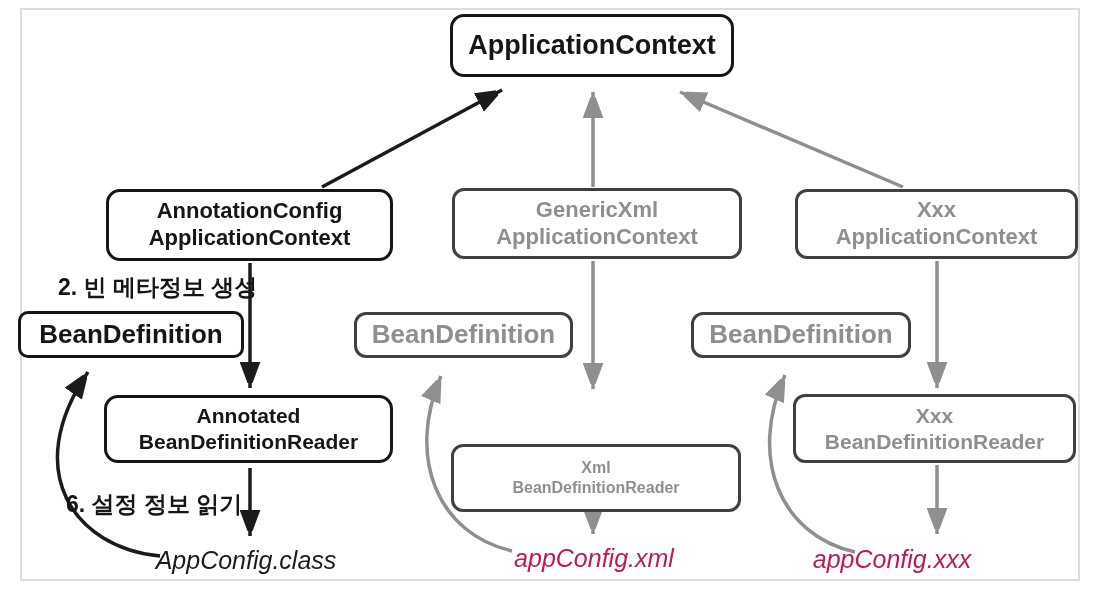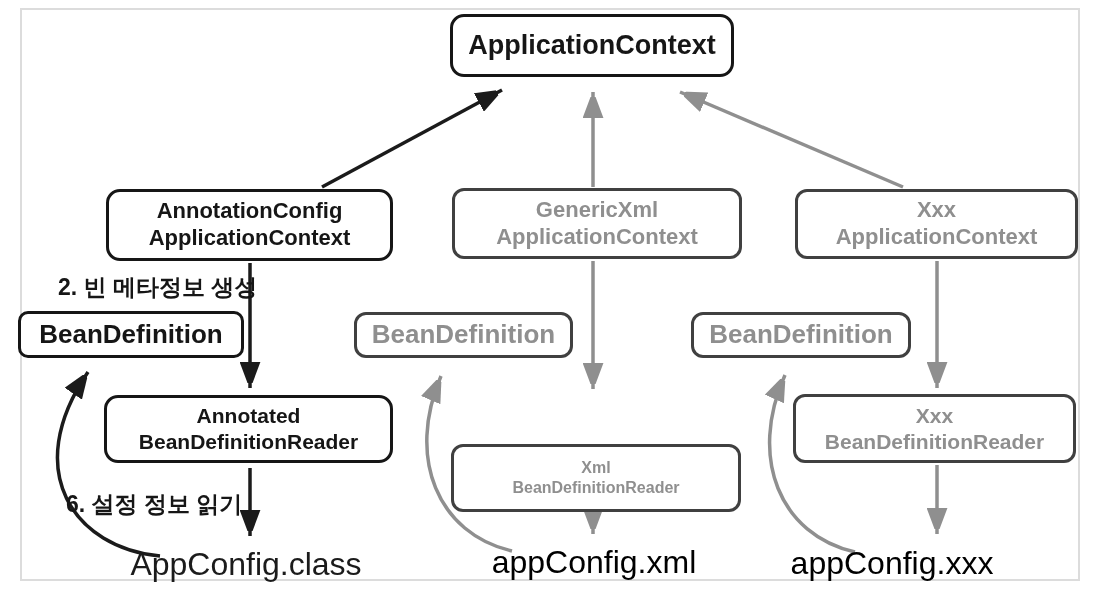--- a/index.html
+++ b/index.html
@@ -18,23 +18,23 @@
   .ctx3{left:795px;top:189px;width:283px;height:70px;font-size:22px;}
   .bd1{left:18px;top:311px;width:226px;height:47px;font-size:26px;border-radius:10px;}
   .bd2{left:354px;top:312px;width:219px;height:46px;font-size:26px;}
   .bd3{left:691px;top:312px;width:220px;height:46px;font-size:26px;}
   .rd1{left:104px;top:395px;width:289px;height:68px;font-size:21px;}
   .rd2{left:451px;top:396px;width:290px;height:68px;font-size:16px;margin-top:48px;}
   .rd3{left:793px;top:394px;width:283px;height:69px;font-size:21px;}
   .ann{position:absolute;font-weight:bold;color:#161616;font-size:23px;z-index:2;}
   .step2{left:22px;top:272px;margin-left:36px;}
   .step1{left:66px;top:489px;}
-  .file{position:absolute;font-size:32px;text-align:center;z-index:2;}
+  .file{position:absolute;font-size:25px;text-align:center;z-index:2;font-style:italic;}
   .file.black{color:#1b1b1b;}
-  .file.gray{color:#000000;}
+  .file.gray{color:#be185d;}
   .f1{left:116px;top:546px;width:260px;}
   .f2{left:464px;top:544px;width:260px;}
   .f3{left:762px;top:545px;width:260px;}
   svg.wires{position:absolute;left:0;top:0;z-index:1;pointer-events:none;}
   .wb{stroke:#1b1b1b;stroke-width:3.5;fill:none;}
   .wg{stroke:#8f8f8f;stroke-width:3.5;fill:none;}
 </style>
 </head>
 <body>
 

